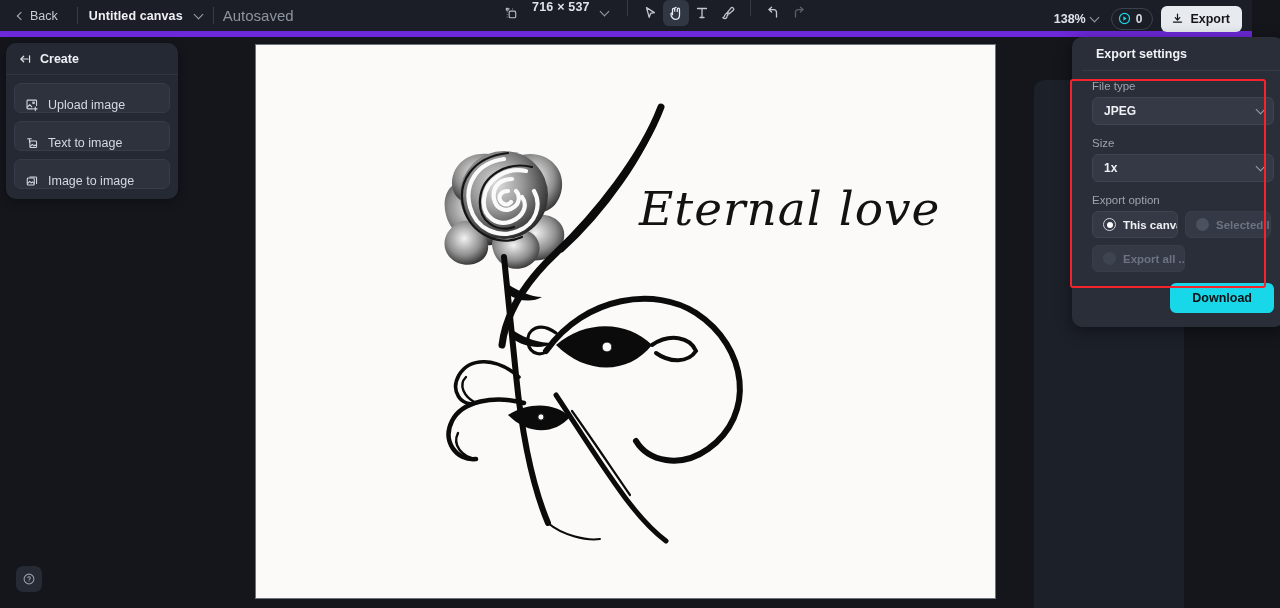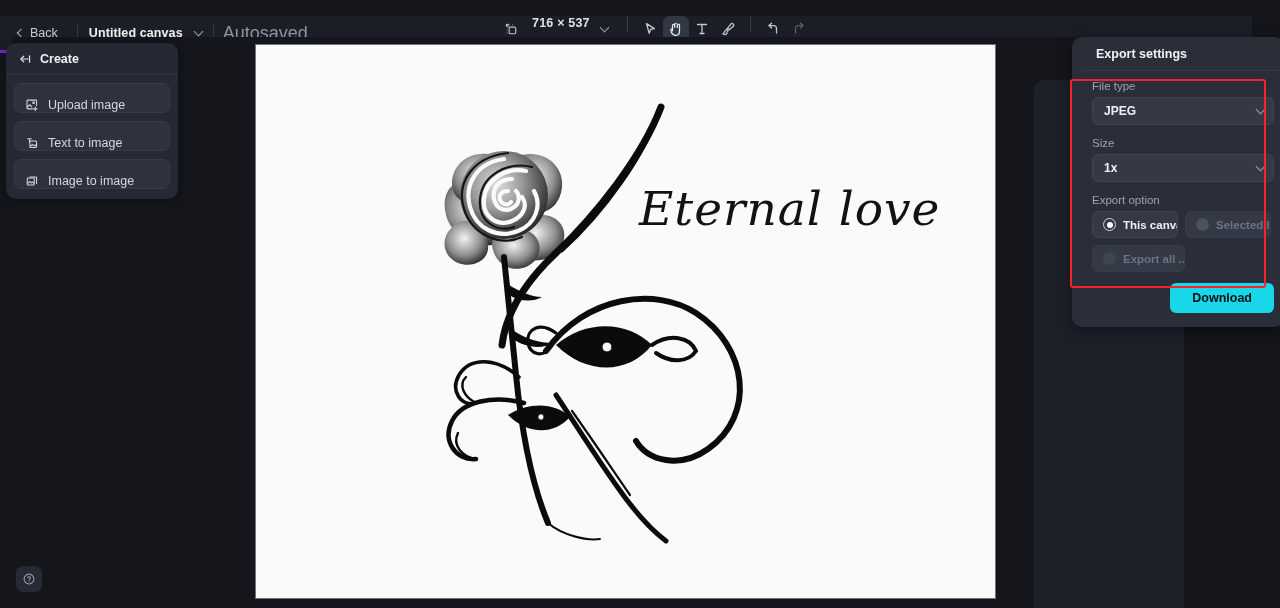--- a/index.html
+++ b/index.html
@@ -10,41 +10,40 @@
     font-family: "Liberation Sans", sans-serif;
     -webkit-font-smoothing: antialiased;
   }
   #app { position: relative; width: 1280px; height: 608px; background: #14161c; }
 
   
   .topbar {
     position: absolute; top: 0; left: 0; width: 1252px; height: 37px;
     background: #1b1e26;
     display: flex; align-items: center;
-    border-bottom: 3px solid #6d28d9;
-    margin-top: 16px;
+    border-bottom: 6px solid #6d28d9;
   }
   .tb-left { display: flex; align-items: center; padding-left: 10px; gap: 0; }
   .back-btn {
     display: flex; align-items: center; gap: 6px;
     color: #c7cbd4; font-size: 12.5px; cursor: pointer;
     padding: 4px 8px; border-radius: 5px;
   }
   .chev-left {
     width: 6px; height: 6px; border-left: 1.4px solid #aeb4c0; border-bottom: 1.4px solid #aeb4c0;
     transform: rotate(45deg); display: inline-block; margin-top: 0px;
   }
   .vdiv { width: 1px; height: 17px; background: #363b46; margin: 0 11px; }
   .proj-name { color: #eef0f4; font-size: 12.5px; font-weight: bold; letter-spacing: .1px; }
   .chev-down {
     width: 7px; height: 7px; border-right: 1.4px solid #9aa0ac; border-bottom: 1.4px solid #9aa0ac;
     transform: rotate(45deg); display: inline-block; margin-bottom: 3px;
   }
   .proj-caret { padding: 4px 6px; margin-left: 6px; cursor: pointer; border-radius: 4px; display:flex; align-items:center;}
-  .autosaved { color: #8e949f; font-size: 18px; }
+  .autosaved { color: #8e949f; font-size: 15px; }
 
   .tb-center {
     position: absolute; left: 498px; top: 0; height: 37px;
     display: flex; gap: 0;
   }
   .icon-btn {
     width: 26px; height: 26px; border-radius: 6px;
     display: flex; align-items: center; justify-content: center;
     cursor: pointer;
   }
@@ -249,20 +248,41 @@
         </svg>
       </div>
       <div class="icon-btn dim">
         <svg width="16" height="16" viewBox="0 0 16 16" fill="none" stroke="#c2c8d2" stroke-width="1.3" stroke-linecap="round" stroke-linejoin="round">
           <path d="M4.5 12V7.2a2.6 2.6 0 0 1 2.6-2.6h4.7"></path>
           <path d="M9.4 2.3 12 4.6 9.4 7"></path>
         </svg>
       </div>
     </div>
 
+    <div class="tb-right">
+      <div class="zoom-wrap">
+        <span class="zoom-val">138%</span>
+        <span class="chev-down"></span>
+      </div>
+      <div class="credits">
+        <svg width="13" height="13" viewBox="0 0 16 16">
+          <circle cx="8" cy="8" r="6.2" fill="none" stroke="#18d7e8" stroke-width="1.5"></circle>
+          <path d="M6.6 5.2 L10.6 8 L6.6 10.8 Z" fill="#18d7e8"></path>
+        </svg>
+        <span class="credit-num">0</span>
+      </div>
+      <button class="export-btn">
+        <svg width="13" height="13" viewBox="0 0 16 16" fill="none" stroke="#14161c" stroke-width="1.5" stroke-linecap="round" stroke-linejoin="round">
+          <path d="M8 2.6v7"></path>
+            <path d="M5.2 7 8 9.8 10.8 7"></path>
+            <path d="M3 12.4h10"></path>
+        </svg>
+        <span>Export</span>
+      </button>
+    </div>
   </div>
 
   <div class="canvas-area">
     <div class="right-back-panel"></div>
 
     <div class="artboard">
       <svg class="artwork" viewBox="0 0 739 553">
         <defs>
           <radialGradient id="rosegrad" cx="42%" cy="38%" r="68%">
             <stop offset="0%" stop-color="#dedede"></stop>

